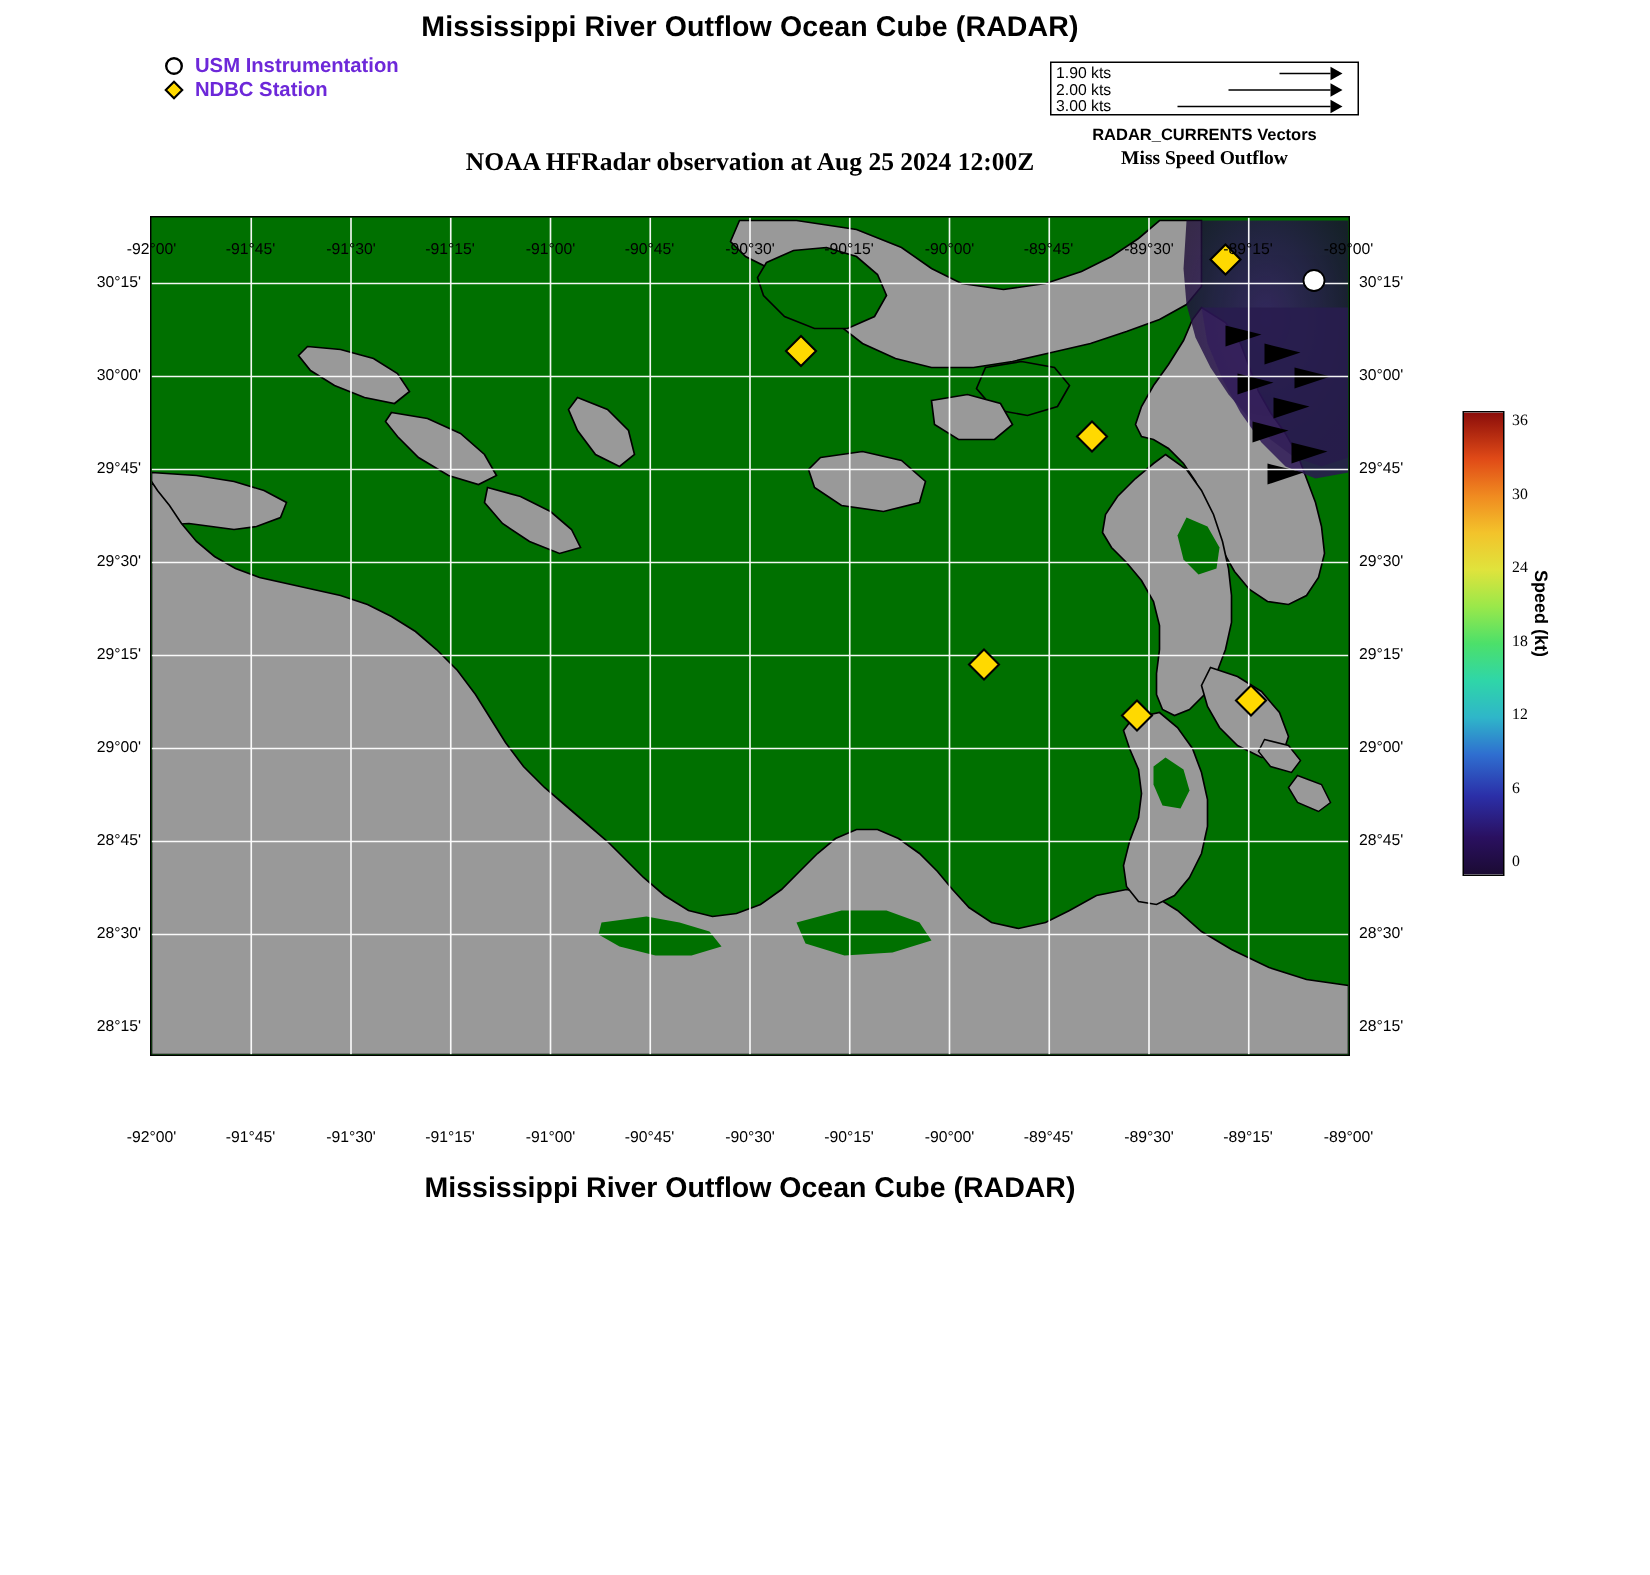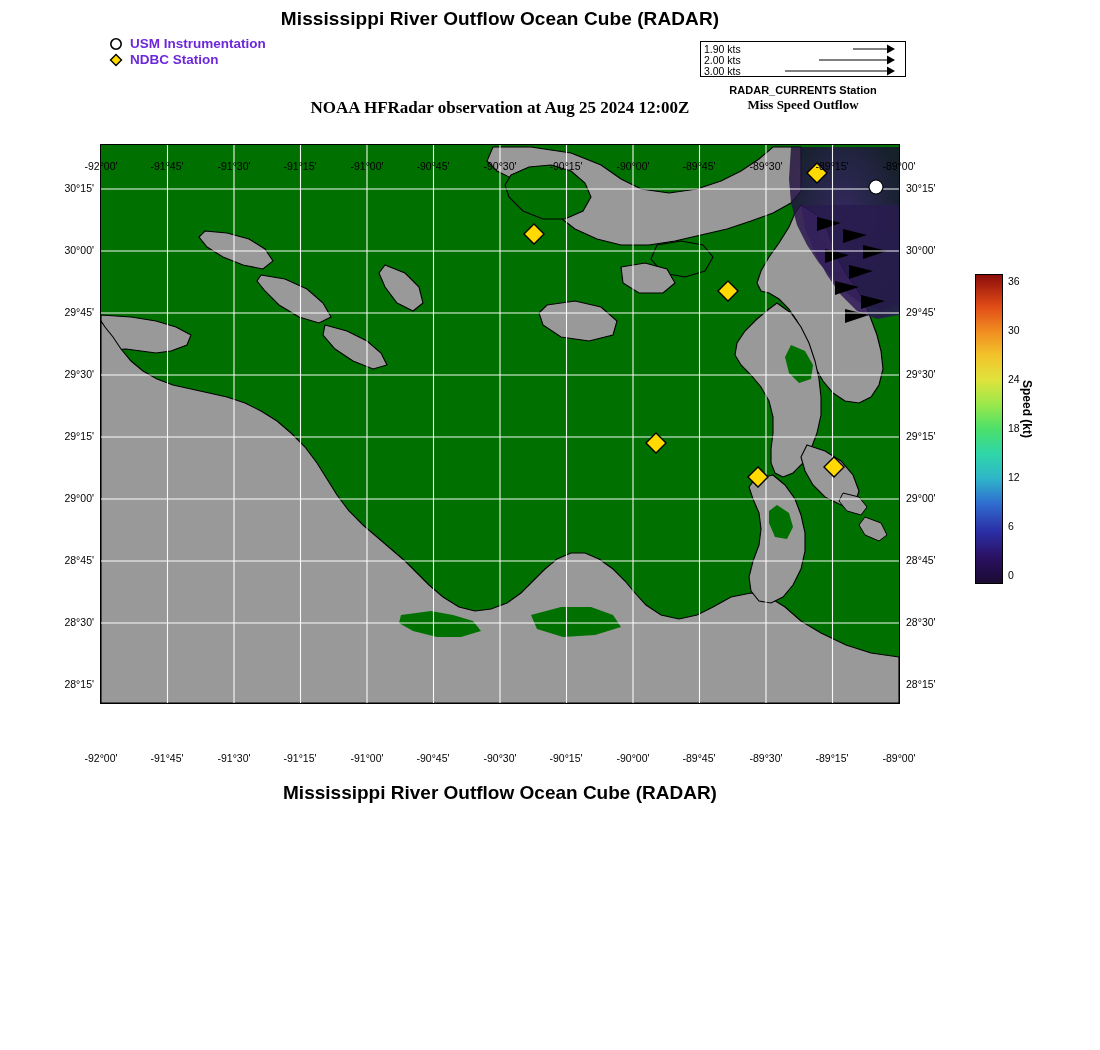--- a/index.html
+++ b/index.html
@@ -111,21 +111,21 @@
 
   
   #colorbar-frame {
     left: 975px; top: 274px; width: 28px; height: 310px;
     border: 1px solid #000;
     box-sizing: border-box;
   }
   .cb-tick {
     position: absolute;
     font-size: 10.5px;
-    font-family: Liberation Sans, sans-serif;
+    font-family: Liberation Serif, serif;
     color: #000;
     transform: translateY(-50%);
   }
   #cb-title {
     position: absolute;
     left: 1034px; top: 380px;
     font-size: 12px;
     font-weight: bold;
     font-family: "Liberation Sans", sans-serif;
     color: #000;
@@ -167,21 +167,21 @@
     <line x1="152" y1="7" x2="186" y2="7" stroke="#000" stroke-width="1"></line>
     <polygon points="186,2.5 194,7 186,11.5" fill="#000"></polygon>
 
     <line x1="118" y1="18" x2="186" y2="18" stroke="#000" stroke-width="1"></line>
     <polygon points="186,13.5 194,18 186,22.5" fill="#000"></polygon>
 
     <line x1="84" y1="29" x2="186" y2="29" stroke="#000" stroke-width="1"></line>
     <polygon points="186,24.5 194,29 186,33.5" fill="#000"></polygon>
   </svg>
 </div>
-<div class="abs" id="vector-key-caption">RADAR_CURRENTS Station</div>
+<div class="abs" id="vector-key-caption">RADAR_CURRENTS Vectors</div>
 <div class="abs" id="outflow-label">Miss Speed Outflow</div>
 
 <div class="abs" id="subtitle">NOAA HFRadar observation at Aug 25 2024 12:00Z</div>
 
 <div class="abs" id="map-frame">
   <svg id="map-svg" width="798" height="558" viewBox="0 0 798 558">
     <defs>
       <clipPath id="mapclip">
           <rect x="0" y="0" width="798" height="558"></rect>
         </clipPath>

